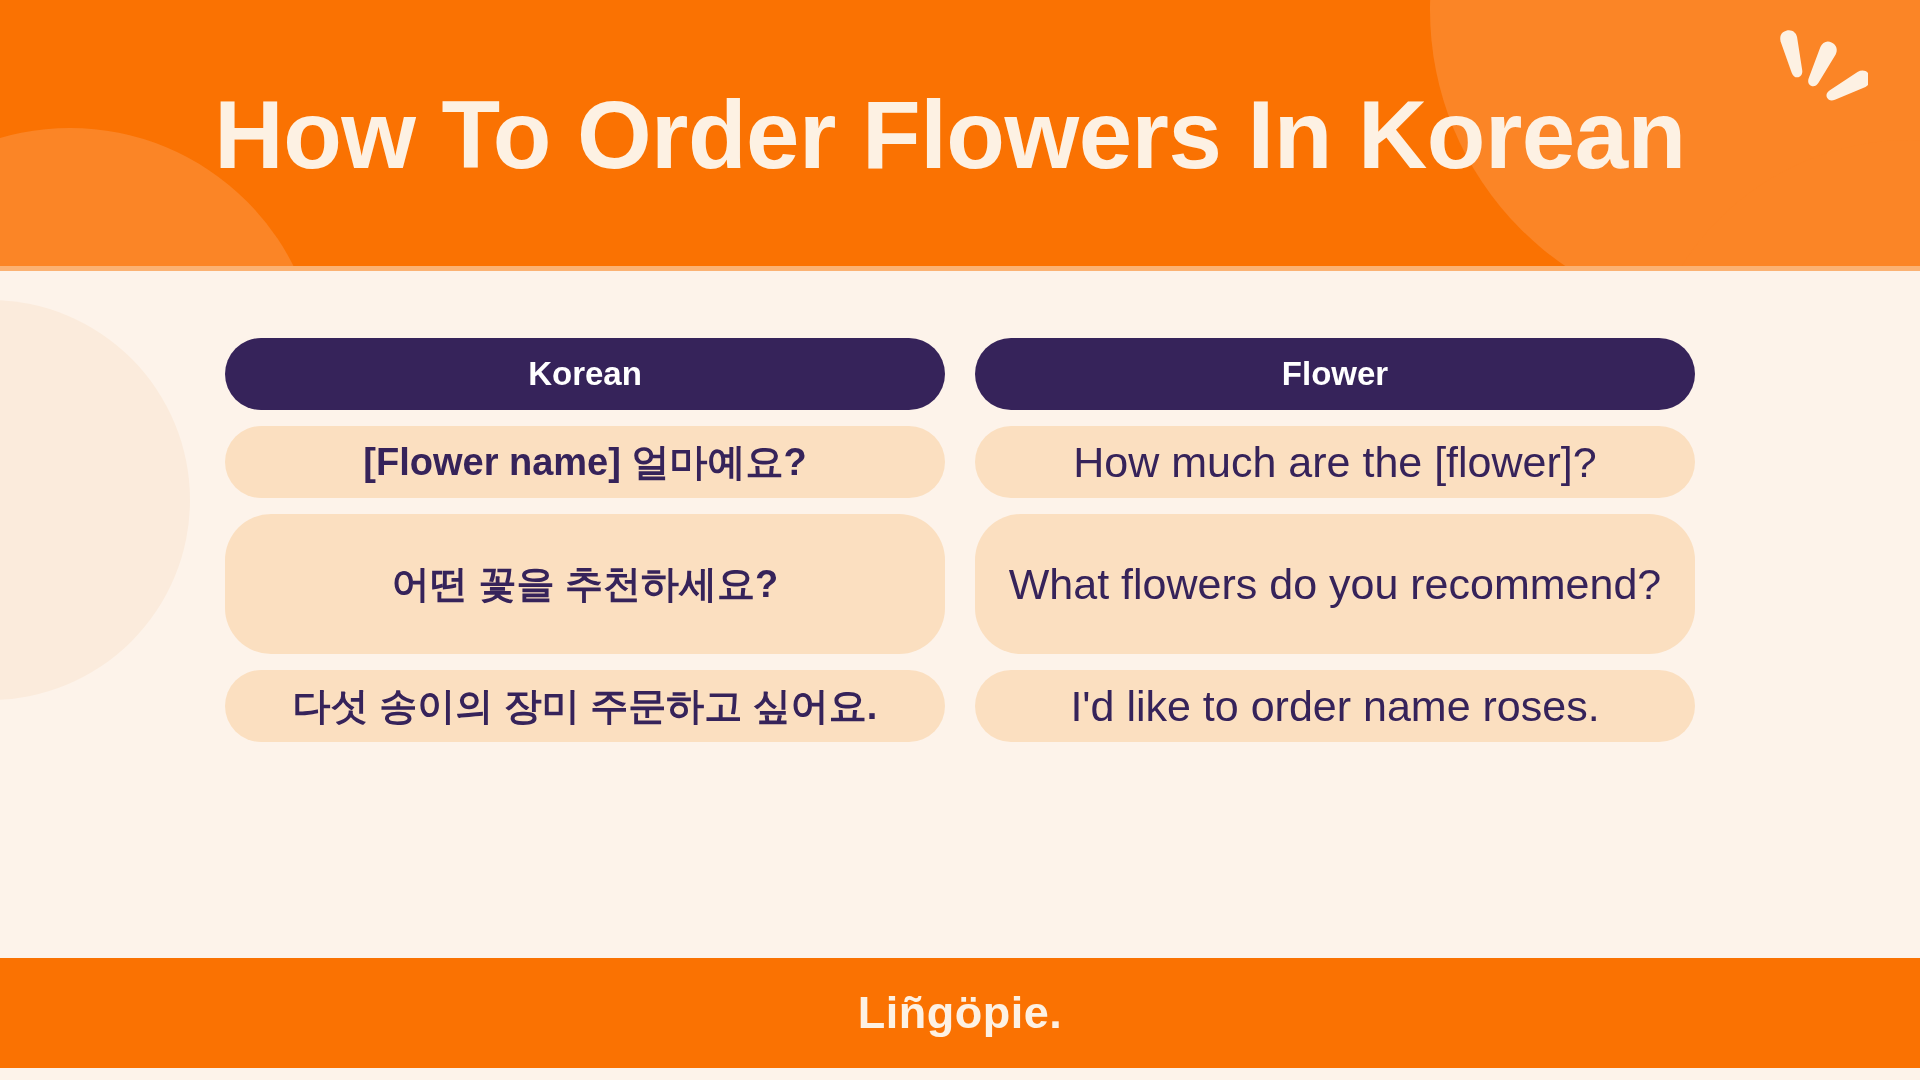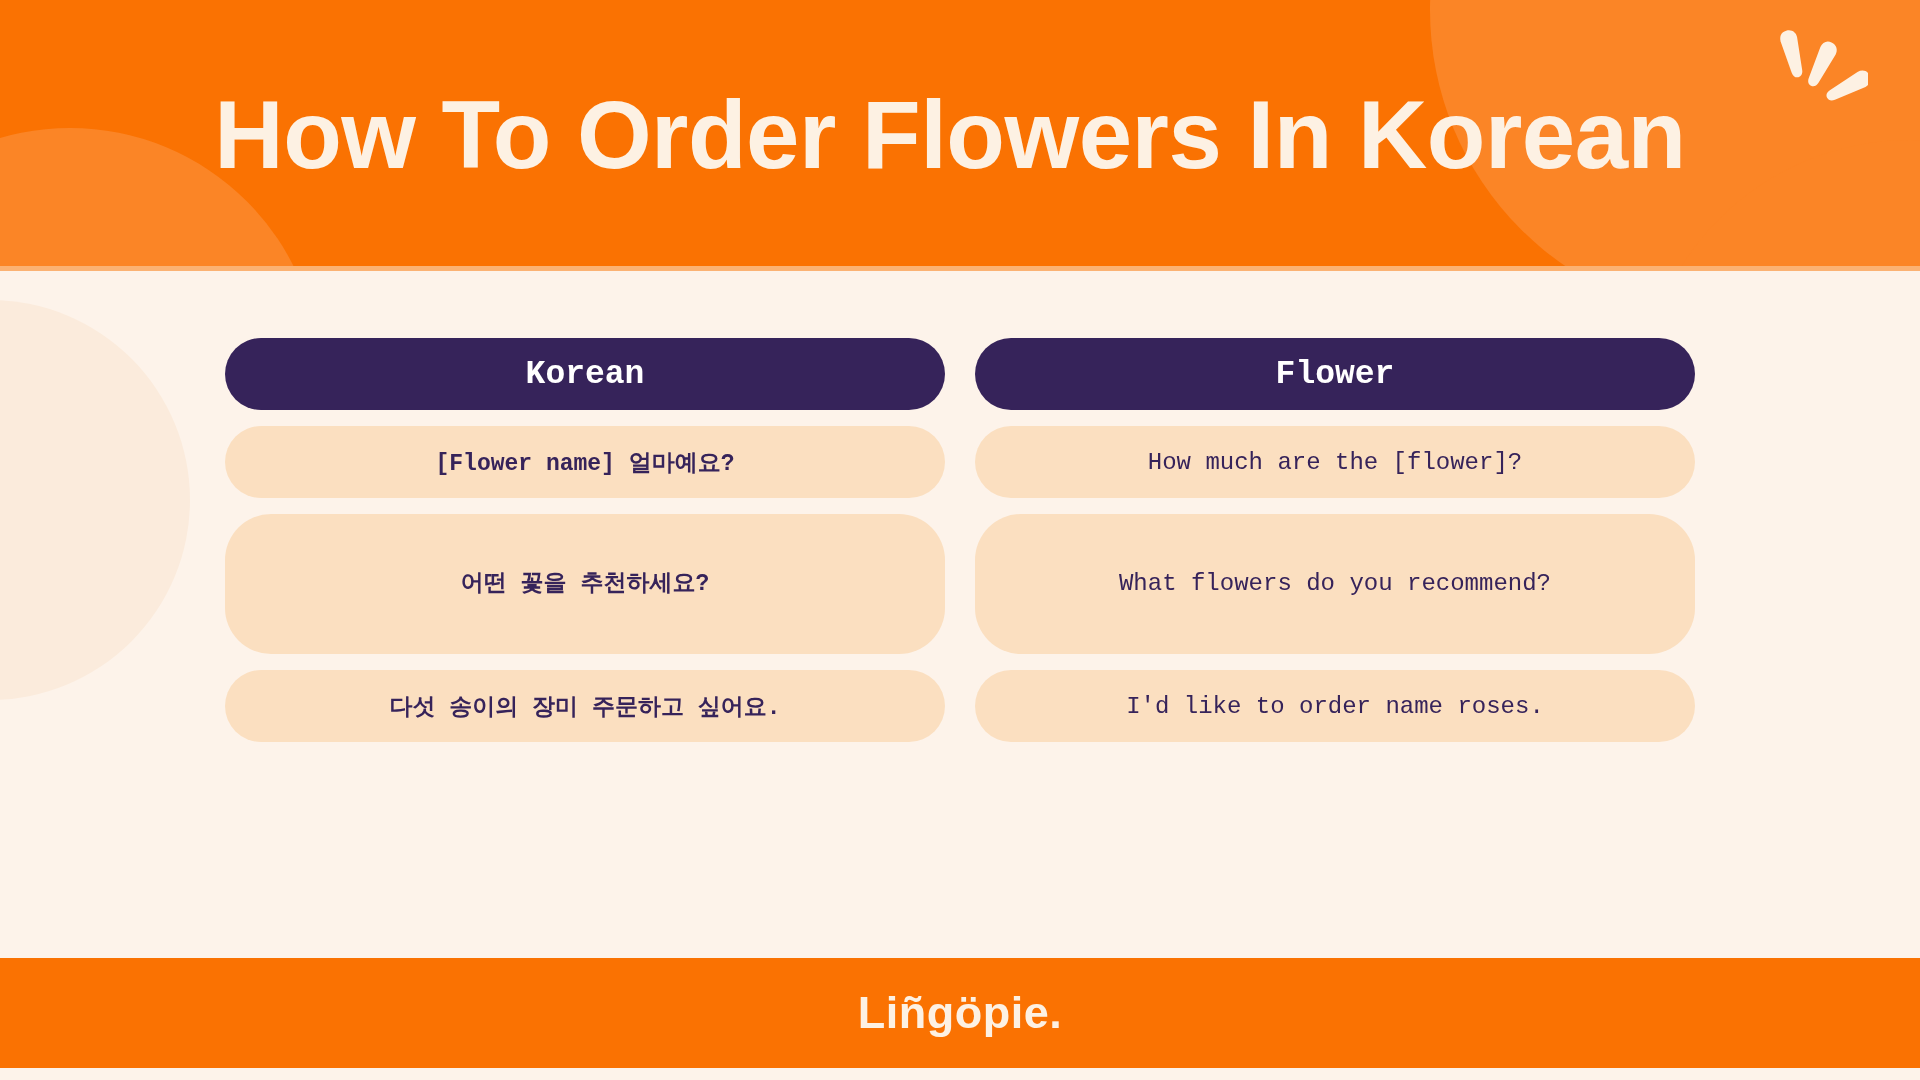--- a/index.html
+++ b/index.html
@@ -84,21 +84,20 @@
     position: absolute;
     left: 0; top: 270px;
     width: 1920px; height: 700px;
     z-index: 2;
     padding: 68px 225px 0 225px;
   }
   .row {
     display: flex;
     gap: 30px;
     margin-bottom: 16px;
-    font-family: Liberation Mono, monospace;
   }
   .cell {
     border-radius: 46px;
     display: flex;
     align-items: center;
     justify-content: center;
     text-align: center;
     padding: 0 26px;
   }
   .col-korean  { width: 735px; }
@@ -109,25 +108,25 @@
     color: #FFFFFF;
     height: 72px;
     font-size: 33px;
     font-weight: bold;
   }
   .data-cell {
     background: #FBDFC0;
     color: #36235A;
   }
   .data-cell.korean {
-    font-size: 23px;
+    font-size: 38px;
     font-weight: bold;
   }
   .data-cell.meaning {
-    font-size: 24px;
+    font-size: 43px;
     font-weight: normal;
   }
   .h-short { height: 72px; }
   .h-tall  { height: 140px; line-height: 1.5; }
 
   
   .footer-band {
     position: absolute;
     left: 0; bottom: 12px;
     width: 1920px; height: 110px;

